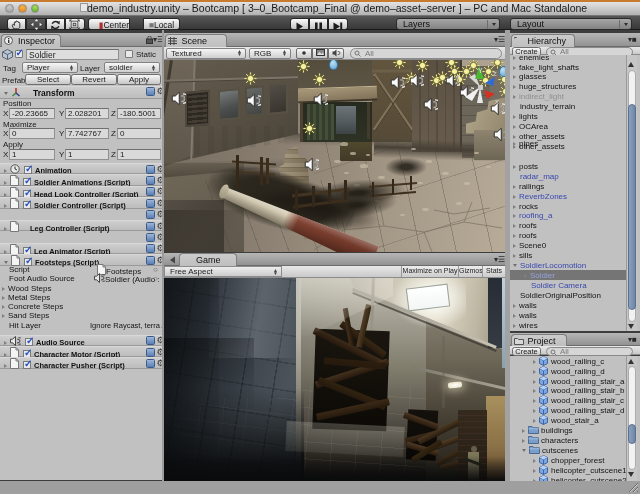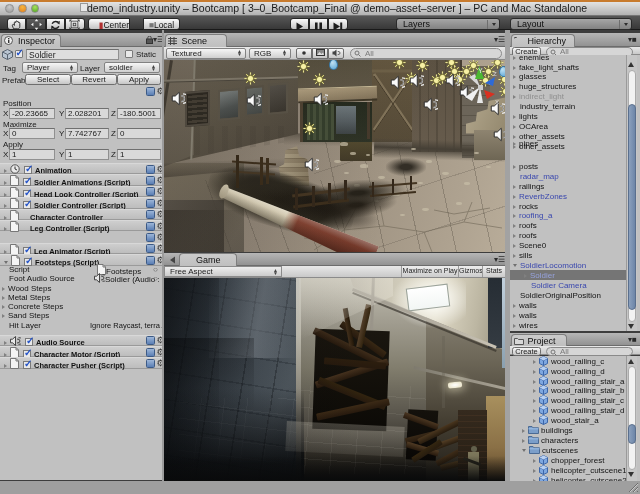--- a/index.html
+++ b/index.html
@@ -101,20 +101,25 @@
 <div class="cb" style="left:125px;top:3.5px"></div>
 <div class="lbl" style="left:136px;top:3.5px">Static</div>
 <div class="lbl" style="left:3px;top:17px">Tag</div>
 <div class="drop" style="left:22px;top:15.5px;width:56px;height:11px;line-height:10px;padding-left:4px">Player<span class="updn">▲<br>▼</span></div>
 <div class="lbl" style="left:80px;top:17px">Layer</div>
 <div class="drop" style="left:104px;top:15.5px;width:56px;height:11px;line-height:10px;padding-left:4px">soldier<span class="updn">▲<br>▼</span></div>
 <div class="lbl" style="left:2px;top:29px">Prefab</div>
 <div class="btn" style="left:25px;top:27.5px;width:46px;height:11px;line-height:10px">Select</div>
 <div class="btn" style="left:71px;top:27.5px;width:46px;height:11px;line-height:10px">Revert</div>
 <div class="btn" style="left:117px;top:27.5px;width:44px;height:11px;line-height:10px">Apply</div>
+<div class="hdr" style="top:39px;height:13px;line-height:12px;font-size:8.5px"><span class="trid" style="margin-left:4px"></span><svg width="10" height="10" viewBox="0 0 10 10" style="vertical-align:-1px">
+        <path d="M5 1 L5 6" stroke="#b03a2e" stroke-width="1.6"></path>
+        <path d="M5 6 L1.5 9" stroke="#3a8a3a" stroke-width="1.6"></path>
+        <path d="M5 6 L8.5 9" stroke="#33418a" stroke-width="1.6"></path>
+      </svg><span style="margin-left:12px">Transform</span></div>
 <div class="booki" style="left:146px;top:40.5px"></div>
     <div class="geari" style="left:156.5px;top:40.5px">⚙</div>
 <div class="lbl" style="left:3px;top:52.5px">Position</div>
 <div class="lbl" style="left:3px;top:62px">X</div>
 <div class="fld" style="left:9px;top:61px;width:46px;height:11px">-20.23665</div>
 <div class="lbl" style="left:59px;top:62px">Y</div>
 <div class="fld" style="left:65px;top:61px;width:44px;height:11px">2.028201</div>
 <div class="lbl" style="left:111px;top:62px">Z</div>
 <div class="fld" style="left:117px;top:61px;width:44px;height:11px">-180.5001</div>
 <div class="lbl" style="left:3px;top:73px">Maximize</div>
@@ -148,24 +153,20 @@
         <path d="M6 0.5 L6 3 L8.5 3" fill="none" stroke="#777"></path>
       </svg><span style="display:inline-block;width:8px;height:8px;background:#e9e9e9;border:1px solid #7a7a7a;position:relative;vertical-align:-1px;margin:0 3px 0 4px"><span style="position:absolute;left:0px;top:-3px;font-size:10px;font-weight:bold;color:#2050c8">✓</span></span>Head Look Controller (Script)</div>
 <div class="booki" style="left:146px;top:140.8px"></div>
     <div class="geari" style="left:156.5px;top:140.8px">⚙</div>
 <div class="hdr" style="top:150.70000000000002px;height:11.4px;line-height:10.5px"><span class="tri" style="margin-left:4px"></span><svg width="9" height="11" viewBox="0 0 9 11" style="vertical-align:-1px">
         <path d="M0.5 0.5 L6 0.5 L8.5 3 L8.5 10.5 L0.5 10.5 Z" fill="#f4f4f4" stroke="#777"></path>
         <path d="M6 0.5 L6 3 L8.5 3" fill="none" stroke="#777"></path>
       </svg><span style="display:inline-block;width:8px;height:8px;background:#e9e9e9;border:1px solid #7a7a7a;position:relative;vertical-align:-1px;margin:0 3px 0 4px"><span style="position:absolute;left:0px;top:-3px;font-size:10px;font-weight:bold;color:#2050c8">✓</span></span>Soldier Controller (Script)</div>
 <div class="booki" style="left:146px;top:152.20000000000002px"></div>
     <div class="geari" style="left:156.5px;top:152.20000000000002px">⚙</div>
-<div class="hdr" style="top:162.10000000000002px;height:11.4px;line-height:10.5px"><span class="tri" style="margin-left:4px"></span><svg width="9" height="11" viewBox="0 0 9 11" style="vertical-align:-1px">
-        <path d="M0.5 0.5 L6 0.5 L8.5 3 L8.5 10.5 L0.5 10.5 Z" fill="#f4f4f4" stroke="#777"></path>
-        <path d="M6 0.5 L6 3 L8.5 3" fill="none" stroke="#777"></path>
-      </svg><span style="display:inline-block;width:11px"></span>Character Controller</div>
 <div class="booki" style="left:146px;top:163.60000000000002px"></div>
     <div class="geari" style="left:156.5px;top:163.60000000000002px">⚙</div>
 <div class="hdr" style="top:173.50000000000003px;height:11.4px;line-height:10.5px"><span class="tri" style="margin-left:4px"></span><svg width="9" height="11" viewBox="0 0 9 11" style="vertical-align:-1px">
         <path d="M0.5 0.5 L6 0.5 L8.5 3 L8.5 10.5 L0.5 10.5 Z" fill="#f4f4f4" stroke="#777"></path>
         <path d="M6 0.5 L6 3 L8.5 3" fill="none" stroke="#777"></path>
       </svg><span style="display:inline-block;width:11px"></span>Leg Controller (Script)</div>
 <div class="booki" style="left:146px;top:175.00000000000003px"></div>
     <div class="geari" style="left:156.5px;top:175.00000000000003px">⚙</div>
 <div class="booki" style="left:146px;top:186.40000000000003px"></div>
     <div class="geari" style="left:156.5px;top:186.40000000000003px">⚙</div>

